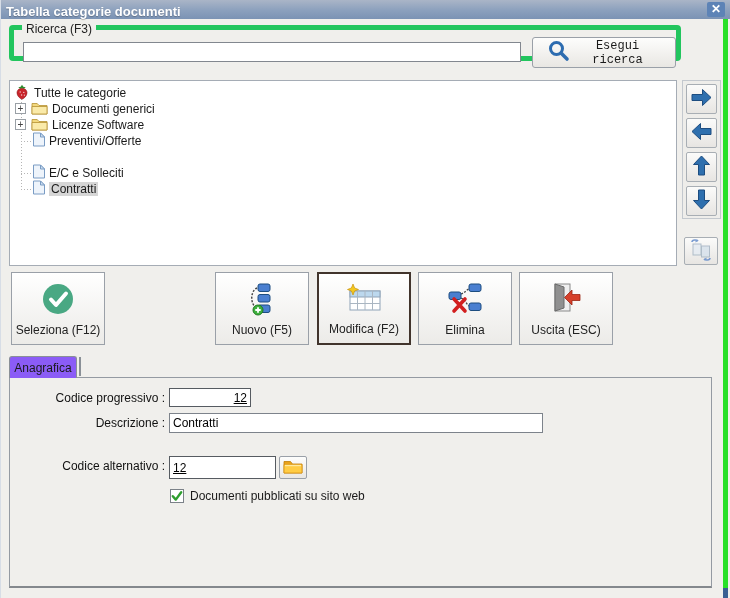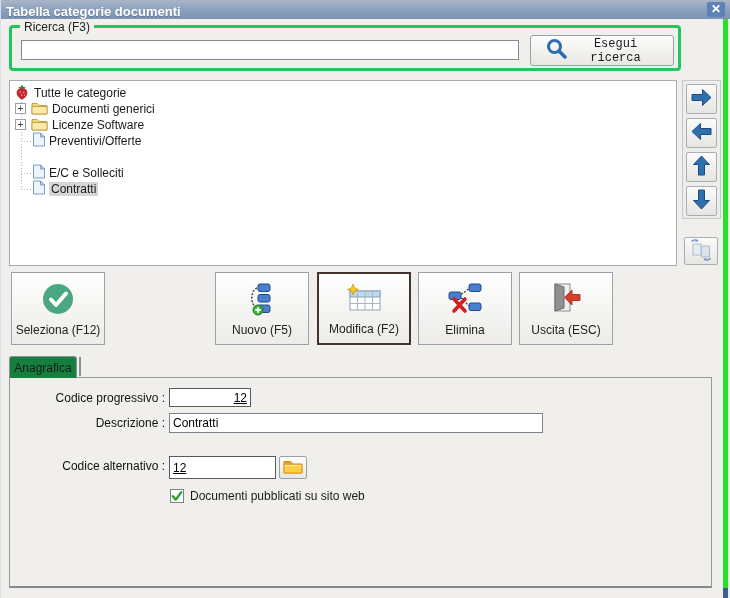--- a/index.html
+++ b/index.html
@@ -17,22 +17,22 @@
   .titlebar .title{margin-left:5px;color:#ffffff;font-weight:bold;font-size:13px;text-shadow:0 1px 1px rgba(0,0,0,.25);}
   .close-btn{
     position:absolute;right:6px;top:2px;width:18px;height:15px;line-height:15px;text-align:center;
     color:#ffffff;font-weight:bold;font-size:12px;background:#5d83b6;border-radius:2px;cursor:pointer;
   }
   .green-strip{position:absolute;left:722px;top:19px;width:5px;height:569px;background:#29e029;}
   .bottom-corner{position:absolute;left:722px;top:588px;width:5px;height:10px;background:#3a5f92;}
 
   
   .search-group{
-    position:absolute;left:8px;top:25px;width:672px;height:46px;
-    border:3px solid #22c55e;border-radius:4px;box-sizing:border-box;
+    position:absolute;left:8px;top:25px;width:672px;height:36px;
+    border:5px solid #22c55e;border-radius:4px;box-sizing:border-box;
   }
   .group-label{position:absolute;left:8px;top:-8px;background:#f0efec;padding:0 4px;color:#222;}
   .search-input{
     position:absolute;left:9px;top:12px;width:498px;height:20px;box-sizing:border-box;
     border:1px solid #82878f;background:#ffffff;font-family:"Liberation Sans",sans-serif;font-size:12px;padding:0 3px;
   }
   .search-btn{
     position:absolute;left:518px;top:7px;width:144px;height:31px;box-sizing:border-box;
     border:1px solid #9aa0a8;border-radius:3px;background:linear-gradient(#fdfdfc,#e9e7e3);
     display:flex;align-items:center;cursor:pointer;font-family:Liberation Mono, monospace;font-size:12px;
@@ -81,21 +81,21 @@
     border:1px solid #9aa0a8;background:linear-gradient(#ffffff,#ecebe8);
     display:flex;flex-direction:column;align-items:center;justify-content:space-between;
     padding:9px 2px 7px 2px;cursor:pointer;font-family:"Liberation Sans",sans-serif;font-size:12px;color:#222;
   }
   .tb-btn.focused{border:2px solid #41342c;}
   .tb-label{white-space:nowrap;}
 
   
   .tab{
     position:absolute;left:8px;top:356px;width:68px;height:22px;box-sizing:border-box;z-index:2;
-    background:#15803d;border:1px solid #8a9097;border-bottom:none;border-radius:3px 3px 0 0;
+    background:#8b5cf6;border:1px solid #8a9097;border-bottom:none;border-radius:3px 3px 0 0;
     display:flex;align-items:center;justify-content:center;cursor:pointer;
   }
   .tab-divider{position:absolute;left:78px;top:357px;width:2px;height:19px;background:#8a9097;z-index:2;}
   .tab-panel{
     position:absolute;left:8px;top:377px;width:703px;height:211px;box-sizing:border-box;z-index:1;
     background:#f0efec;border:1px solid #949aa2;border-bottom:2px solid #84888d;
   }
   .flabel{position:absolute;width:143px;text-align:right;white-space:nowrap;color:#111;}
   .finput{
     position:absolute;box-sizing:border-box;background:#ffffff;

